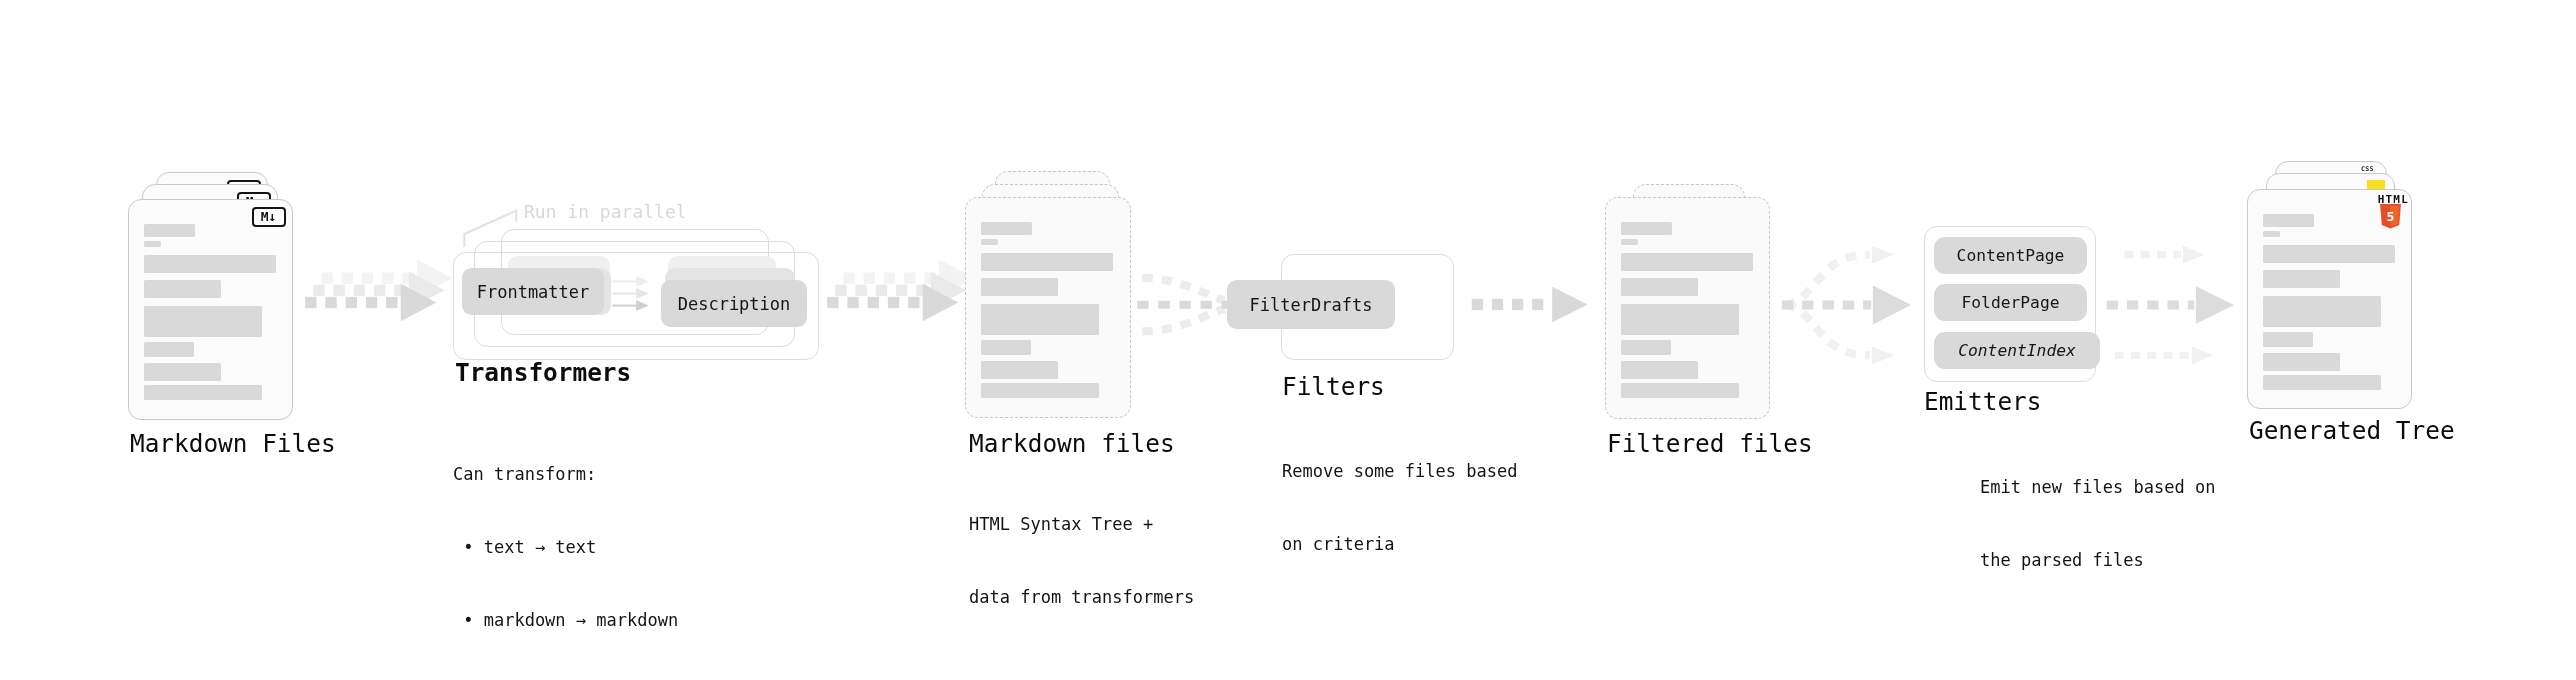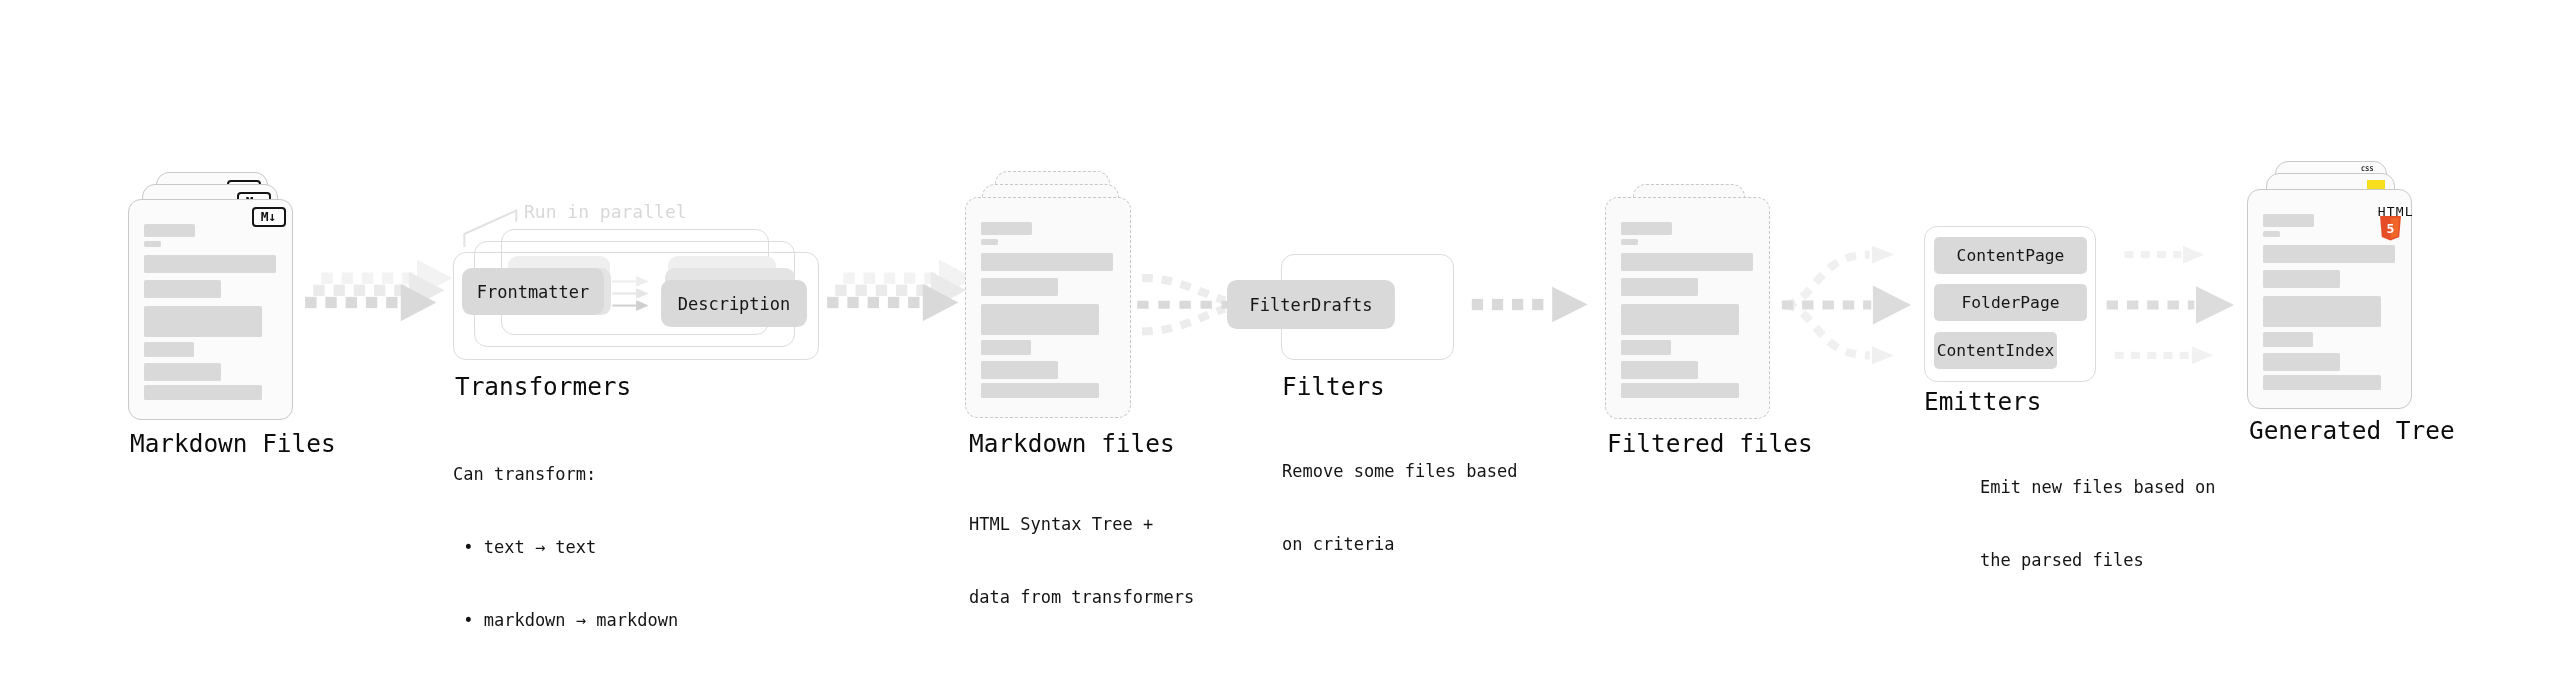--- a/index.html
+++ b/index.html
@@ -16,28 +16,28 @@
   
   .md-badge{position:absolute; top:7.3px; right:6.5px; width:34px; height:19.5px;
     border:2.4px solid #141414; border-radius:4.1px; background:#ffffff; color:#141414;
     font-weight:bold; font-size:13px; line-height:15.4px; text-align:center; box-sizing:border-box;}
   
   .css-badge{position:absolute; top:4.1px; right:8.1px; width:21px; text-align:center;}
   .css-word{font-size:6.5px; font-weight:bold; color:#222; line-height:7.3px; letter-spacing:0.4px;}
   .css-bar{height:3.3px; background:var(--css-blue,#2f6bef); margin-top:0.8px; border-radius:0.8px;}
   .js-badge{position:absolute; top:5.7px; right:9px; width:18px; height:12.2px; background:var(--js-yellow,#f7df1e);}
   .html5-badge{position:absolute; top:4.9px; right:7.3px; width:26px; text-align:center;}
-  .html5-word{font-size:13px; font-weight:normal; letter-spacing:1.2px; color:#111; line-height:9px;margin-top:12px;}
+  .html5-word{font-size:11px; font-weight:bold; letter-spacing:1.2px; color:#111; line-height:9px;}
   
   .outline-box{position:absolute; border:1.6px solid #dcdcdc; border-radius:13px; box-sizing:border-box;}
   .chip{position:absolute; background:#d9d9d9; border-radius:9.8px; box-sizing:border-box;
     display:flex; align-items:center; justify-content:center; font-size:17px; color:#161616; white-space:pre;}
   .chip.ghost1{background:#e4e4e4;}
   .chip.ghost2{background:#efefef;}
-  .chip.small{font-size:16.3px; border-radius:5px;}
+  .chip.small{font-size:16.3px; border-radius:11px;}
   
   .stage-label{position:absolute; font-size:24.4px; line-height:26px; color:#0c0c0c; white-space:pre;}
   .stage-desc{position:absolute; font-size:17px; line-height:24.4px; color:#141414; white-space:pre;}
   .note-text{position:absolute; font-size:18px; color:#d8d8d8; white-space:pre;}
   svg{position:absolute; overflow:visible;}
 </style>
 </head>
 <body>
 
 <div id="canvas">
@@ -114,21 +114,21 @@
           <path d="M30 17 L44 23 L30 29 Z"></path>
         </g>
       <g stroke="#cfcfcf" fill="#cfcfcf">
           <line x1="0" y1="38" x2="30" y2="38" stroke-width="2.5"></line>
           <path d="M30 32 L44 38 L30 44 Z"></path>
         </g>
     </svg>
     <div class="chip" style="left:462px;top:268px;width:142px;height:47px;">Frontmatter</div>
     <div class="chip" style="left:661px;top:280px;width:146px;height:47px;">Description</div>
   </div>
-  <div class="stage-label" style="left:455px;top:374px;">Transformers</div>
+  <div class="stage-label" style="left:455px;top:360px;font-weight:bold;">Transformers</div>
   <div class="stage-desc" style="left:453px;top:413px;">
     <div>Can transform:</div>
     <div> • text → text</div>
     <div> • markdown → markdown</div>
     
   </div>
 
   <svg style="left:827px;top:262px;" width="138" height="81" viewBox="0 0 170 100">
     <g fill="#f3f3f3" transform="translate(20,0)">
       <rect x="0" y="13" width="14" height="14"></rect>
@@ -224,21 +224,21 @@
     <path d="M6 75 C45 80, 45 137, 110 137" fill="none" stroke="#f0f0f0" stroke-width="10" stroke-dasharray="13 11"></path>
     <path d="M113 126 L140 137 L113 148 Z" fill="#f0f0f0"></path>
     <line x1="2" y1="75" x2="112" y2="75" stroke="#dcdcdc" stroke-width="11" stroke-dasharray="14 11"></line>
     <path d="M114 51 L161 75 L114 99 Z" fill="#dcdcdc"></path>
   </svg>
 
   <div>
     <div class="outline-box" style="left:1924px;top:226px;width:172px;height:156px;"></div>
     <div class="chip small" style="left:1934px;top:237px;width:153px;height:37px;">ContentPage</div>
     <div class="chip small" style="left:1934px;top:284px;width:153px;height:37px;">FolderPage</div>
-    <div class="chip small" style="left:1934px;top:332px;width:123px;height:37px;">ContentIndex</div>
+    <div class="chip small" style="left:1934px;top:332px;width:166px;height:37px;font-style:italic;">ContentIndex</div>
   </div>
   <div class="stage-label" style="left:1924px;top:389px;">Emitters</div>
   <div class="stage-desc" style="left:1980px;top:426px;">
     <div>Emit new files based on</div>
     <div>the parsed files</div>
   </div>
 
   <svg style="left:2105px;top:244px;" width="134" height="122" viewBox="0 0 165 150">
     <line x1="24" y1="13" x2="94" y2="13" stroke="#f1f1f1" stroke-width="9" stroke-dasharray="11 9"></line>
     <path d="M96 2 L122 13 L96 24 Z" fill="#f1f1f1"></path>

